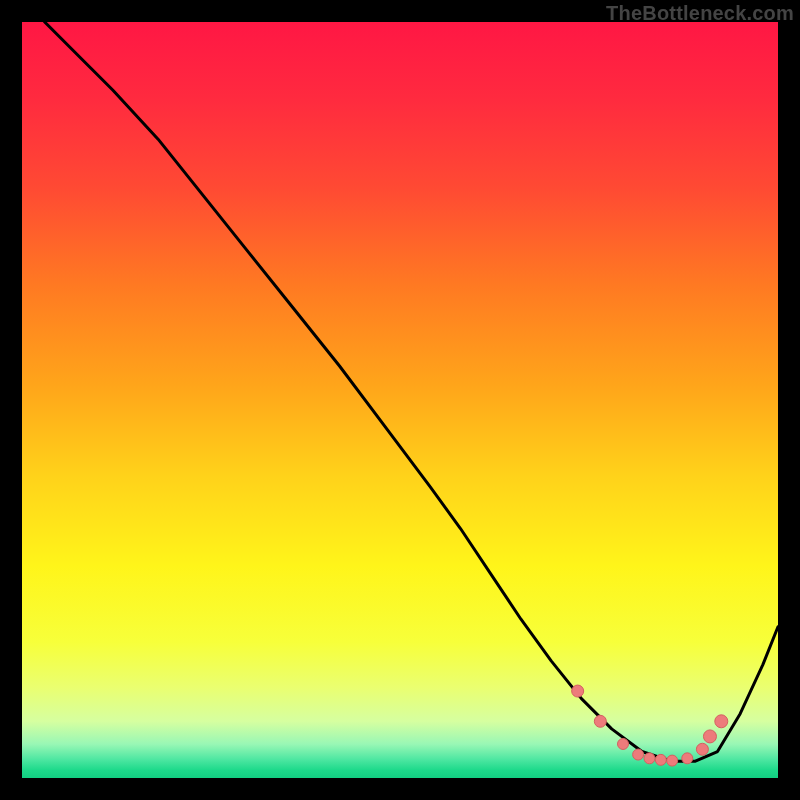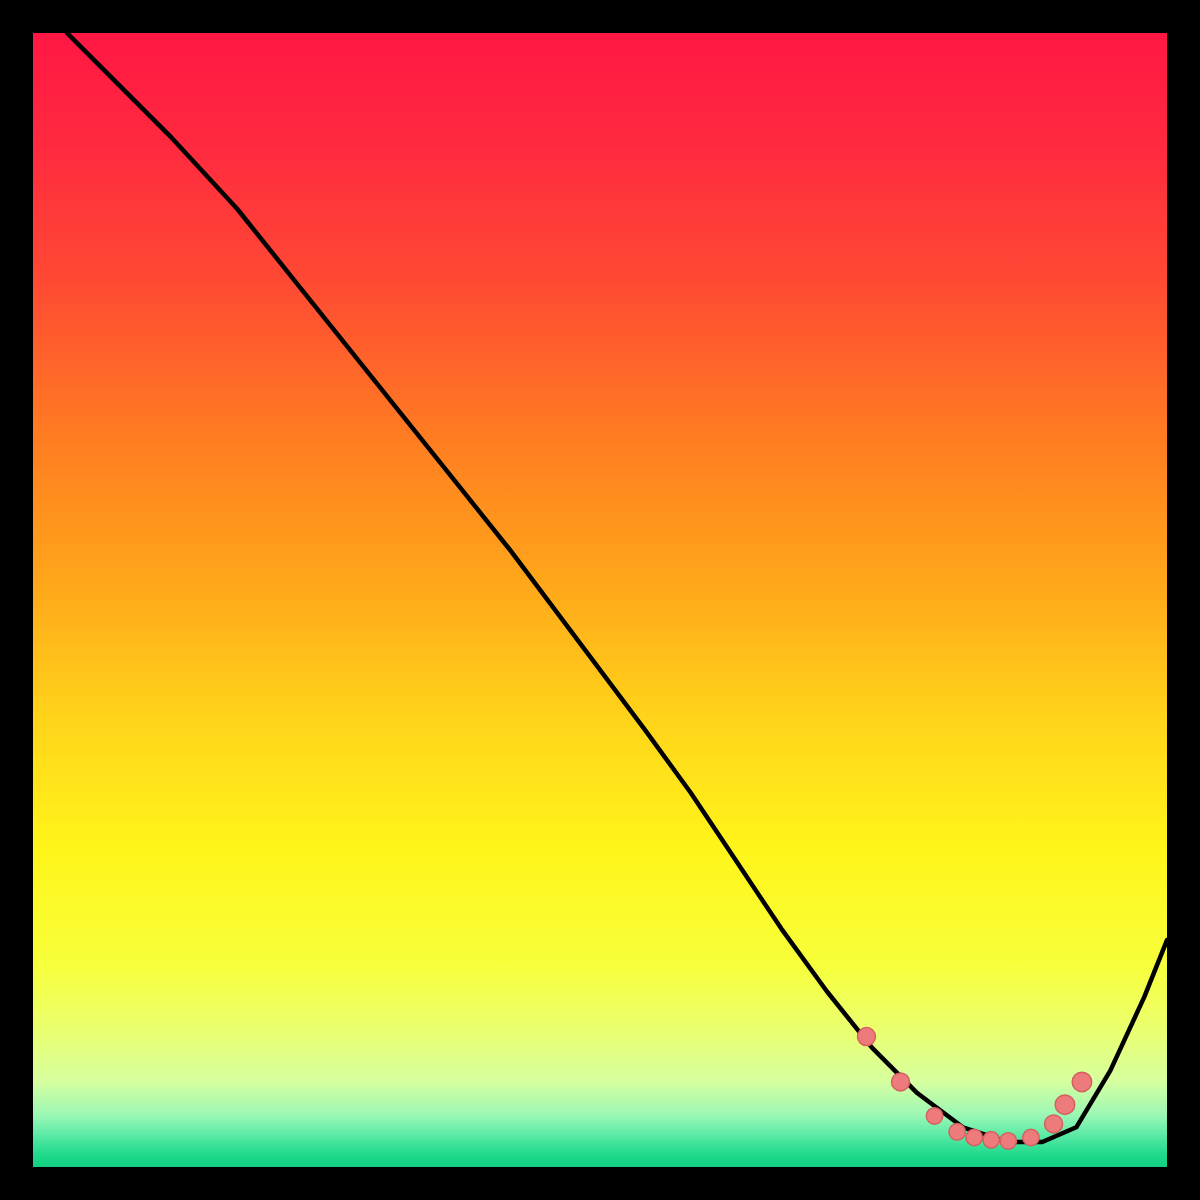--- a/index.html
+++ b/index.html
@@ -70,13 +70,14 @@
           <circle cx="627.48" cy="736.34" r="5.5" fill="#ed7b7b" stroke="#d46060" stroke-width="1"></circle>
           <circle cx="638.82" cy="737.86" r="5.5" fill="#ed7b7b" stroke="#d46060" stroke-width="1"></circle>
           <circle cx="650.16" cy="738.61" r="5.5" fill="#ed7b7b" stroke="#d46060" stroke-width="1"></circle>
           <circle cx="665.28" cy="736.34" r="5.5" fill="#ed7b7b" stroke="#d46060" stroke-width="1"></circle>
           <circle cx="680.40" cy="727.27" r="6" fill="#ed7b7b" stroke="#d46060" stroke-width="1"></circle>
           <circle cx="687.96" cy="714.42" r="6.5" fill="#ed7b7b" stroke="#d46060" stroke-width="1"></circle>
           <circle cx="699.30" cy="699.30" r="6.5" fill="#ed7b7b" stroke="#d46060" stroke-width="1"></circle>
         </g>
       </svg>
   </div>
+  <div class="watermark">TheBottleneck.com</div>
 </div>
 
 </body></html>

